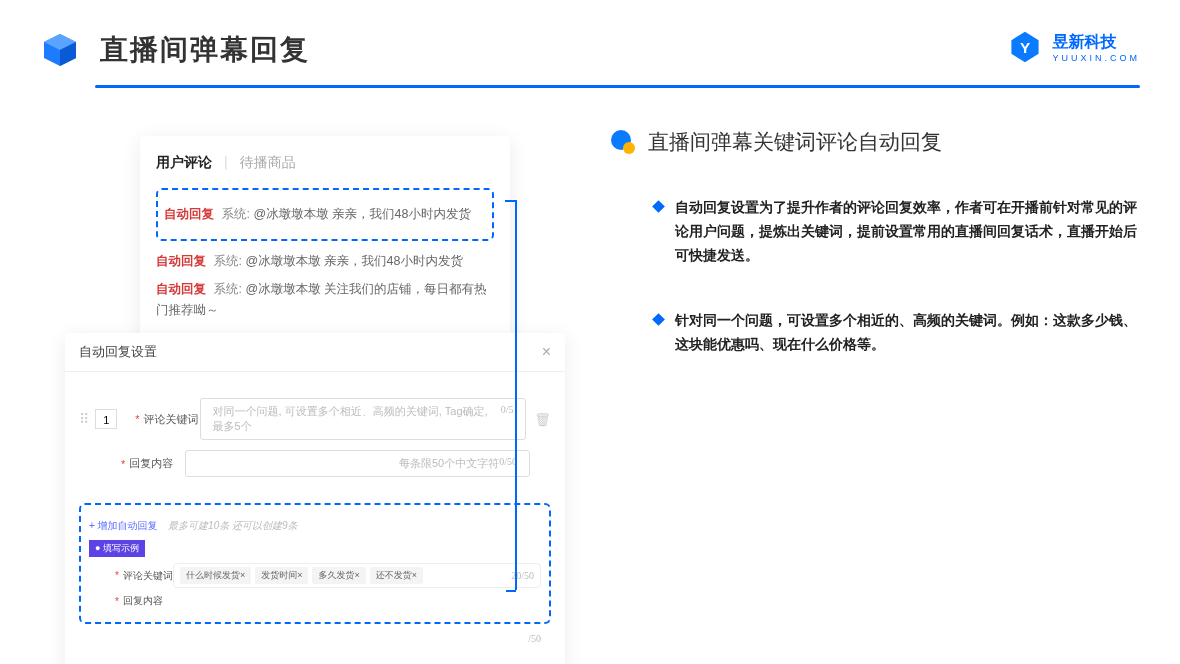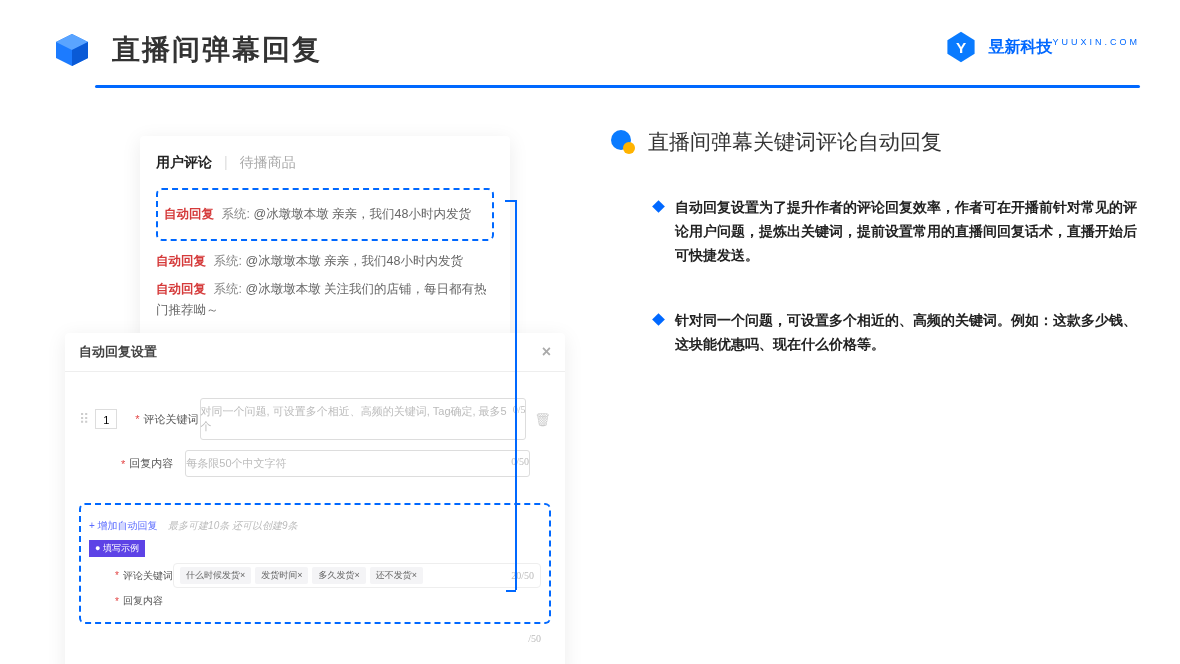--- a/index.html
+++ b/index.html
@@ -11,21 +11,20 @@
   position: relative;
   overflow: hidden;
 }
 
 
 .header {
   display: flex;
   align-items: center;
   padding: 30px 40px 15px 40px;
   position: relative;
-  margin-left: 12px;
 }
 .title-icon {
   width: 40px;
   height: 40px;
   margin-right: 20px;
 }
 .page-title {
   font-size: 28px;
   font-weight: 600;
   color: #333;
@@ -38,21 +37,21 @@
   display: flex;
   align-items: center;
 }
 .brand-icon {
   width: 34px;
   height: 34px;
   margin-right: 10px;
 }
 .brand-text {
   display: flex;
-  flex-direction: row;
+  flex-direction: column;
 }
 .brand-name {
   color: #0068ff;
   font-size: 16px;
   font-weight: 700;
 }
 .brand-sub {
   color: #0068ff;
   font-size: 9px;
   letter-spacing: 3px;
@@ -128,21 +127,21 @@
   padding-bottom: 30px;
 }
 .settings-header {
   display: flex;
   justify-content: space-between;
   align-items: center;
   padding: 10px 14px;
   border-bottom: 1px solid #eee;
   font-size: 13px;
   color: #444;
-  font-weight: 700;
+  font-weight: 400;
 }
 .close-x {
   color: #aaa;
   font-size: 16px;
   cursor: pointer;
 }
 .settings-body {
   padding: 26px 14px 10px 14px;
 }
 .form-row {
@@ -161,26 +160,26 @@
   margin-right: 4px;
   background:#fff;
 }
 .drag-dots { color:#ccc; font-size:14px; margin-right:6px; }
 .req-star { color: #e34545; margin-right: 4px; }
 .field-label { color: #555; width: 56px; white-space: nowrap; }
 .field-input {
   flex: 1;
   border: 1px solid #ddd;
   border-radius: 3px;
-  padding: 5px 0;
+  padding: 5px 12px;
   font-size: 11px;
   color: #bbb;
   background:#fff;
   display:flex;
-  justify-content:space-between;
+  justify-content:flex-end;
 }
 .field-count { color:#bbb; font-size:10px;font-family:Liberation Serif, serif; }
 .trash { color:#ccc; margin-left:8px; font-size:13px; }
 
 .example-box {
   margin: 6px 14px 0 14px;
   border: 2px dashed #0068ff;
   border-radius: 6px;
   padding: 10px 8px 8px 8px;
 }

